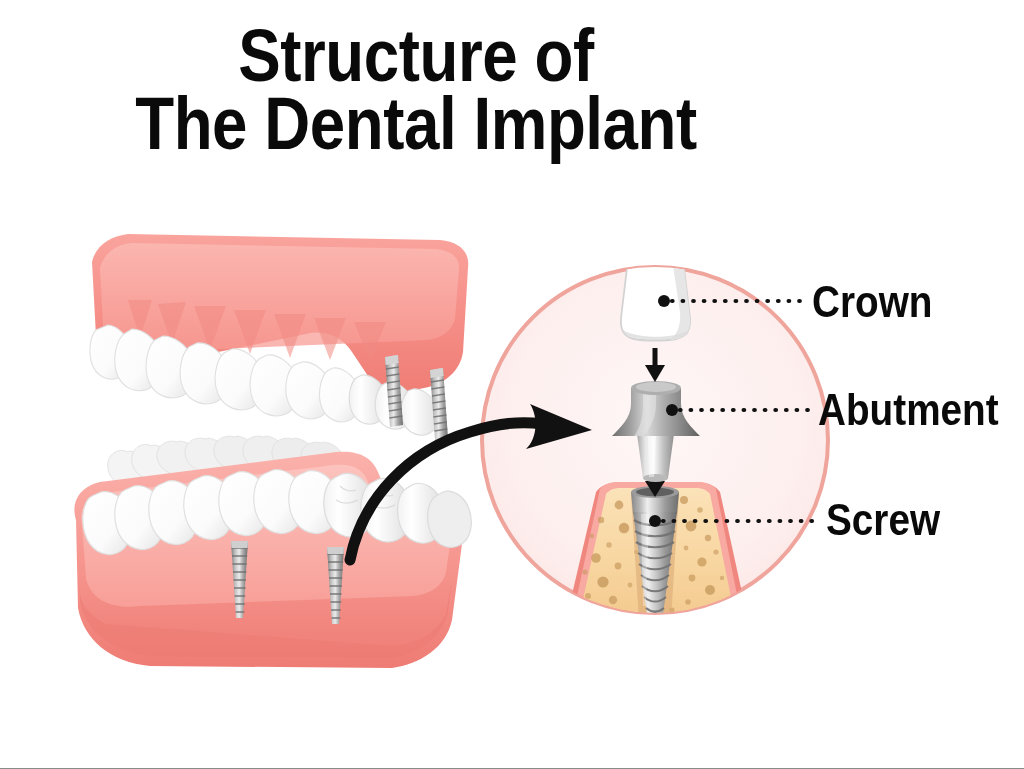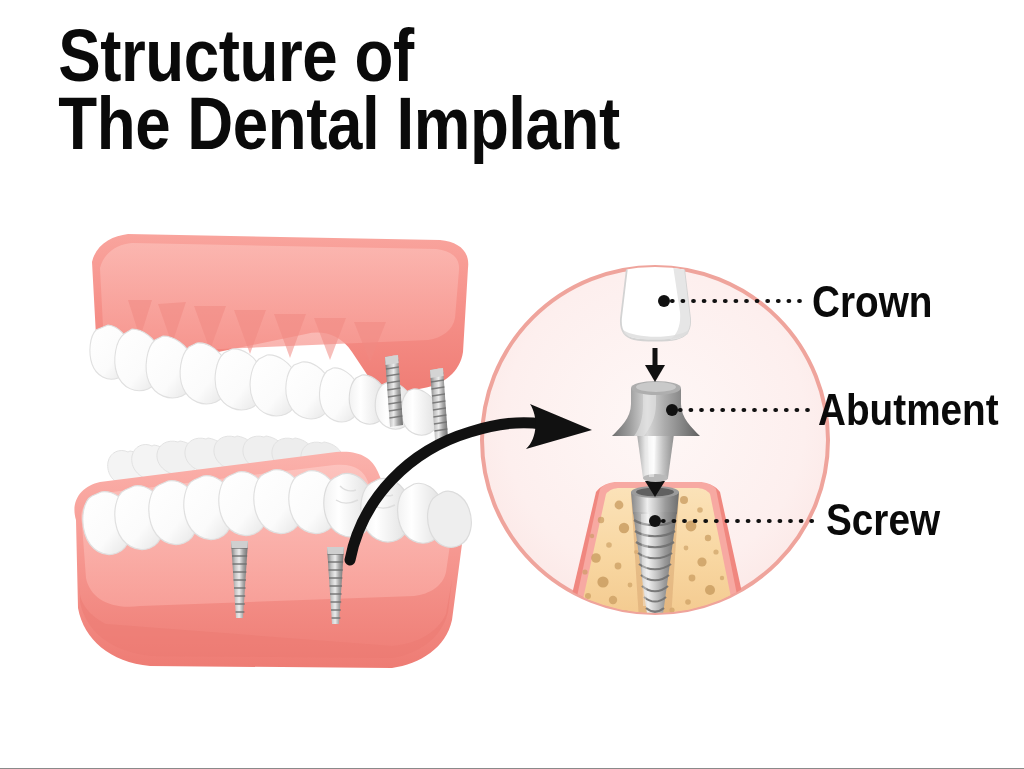--- a/index.html
+++ b/index.html
@@ -20,21 +20,21 @@
     position: absolute;
     inset: 0;
     width: 1024px;
     height: 769px;
   }
   .title-block {
     position: absolute;
     top: 22px;
     left: 0;
     width: 832px;
-    text-align: left;
+    text-align: center;
     pointer-events: none;
   }
   .title-line {
     display: block;
     color: #0a0a0a;
     font-family: "Liberation Sans Narrow", "Liberation Sans", sans-serif;
     font-weight: 700;
     letter-spacing: -0.5px;
     line-height: 0.92;
     transform: scaleX(0.86);

